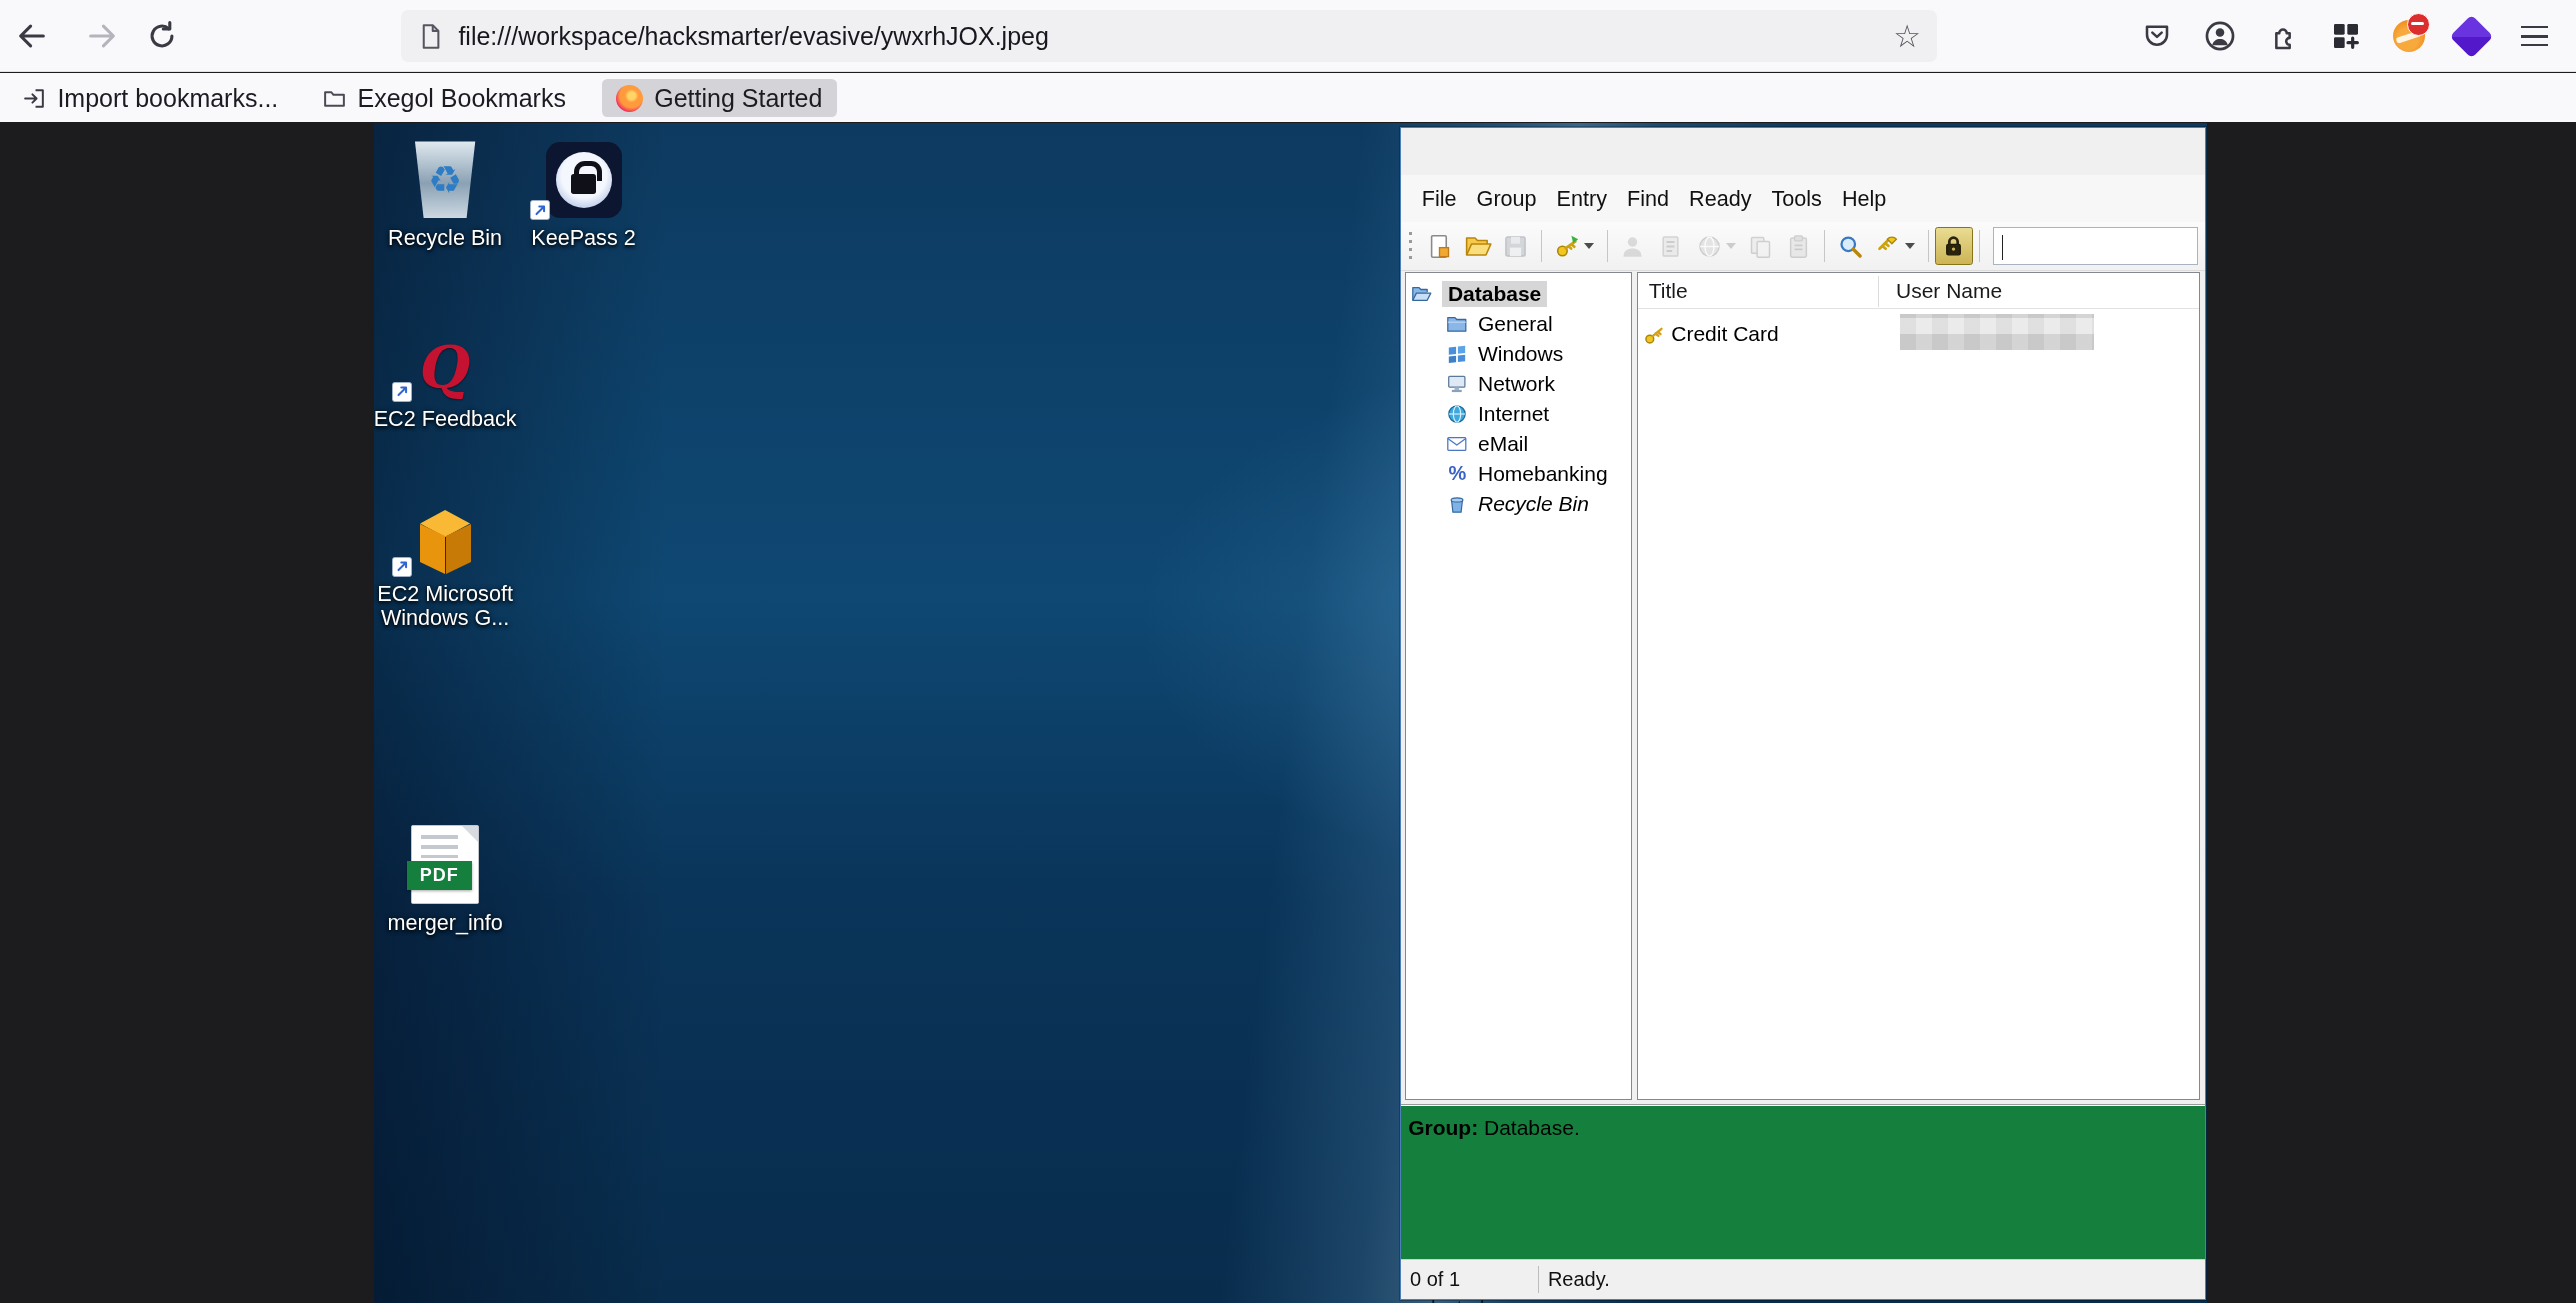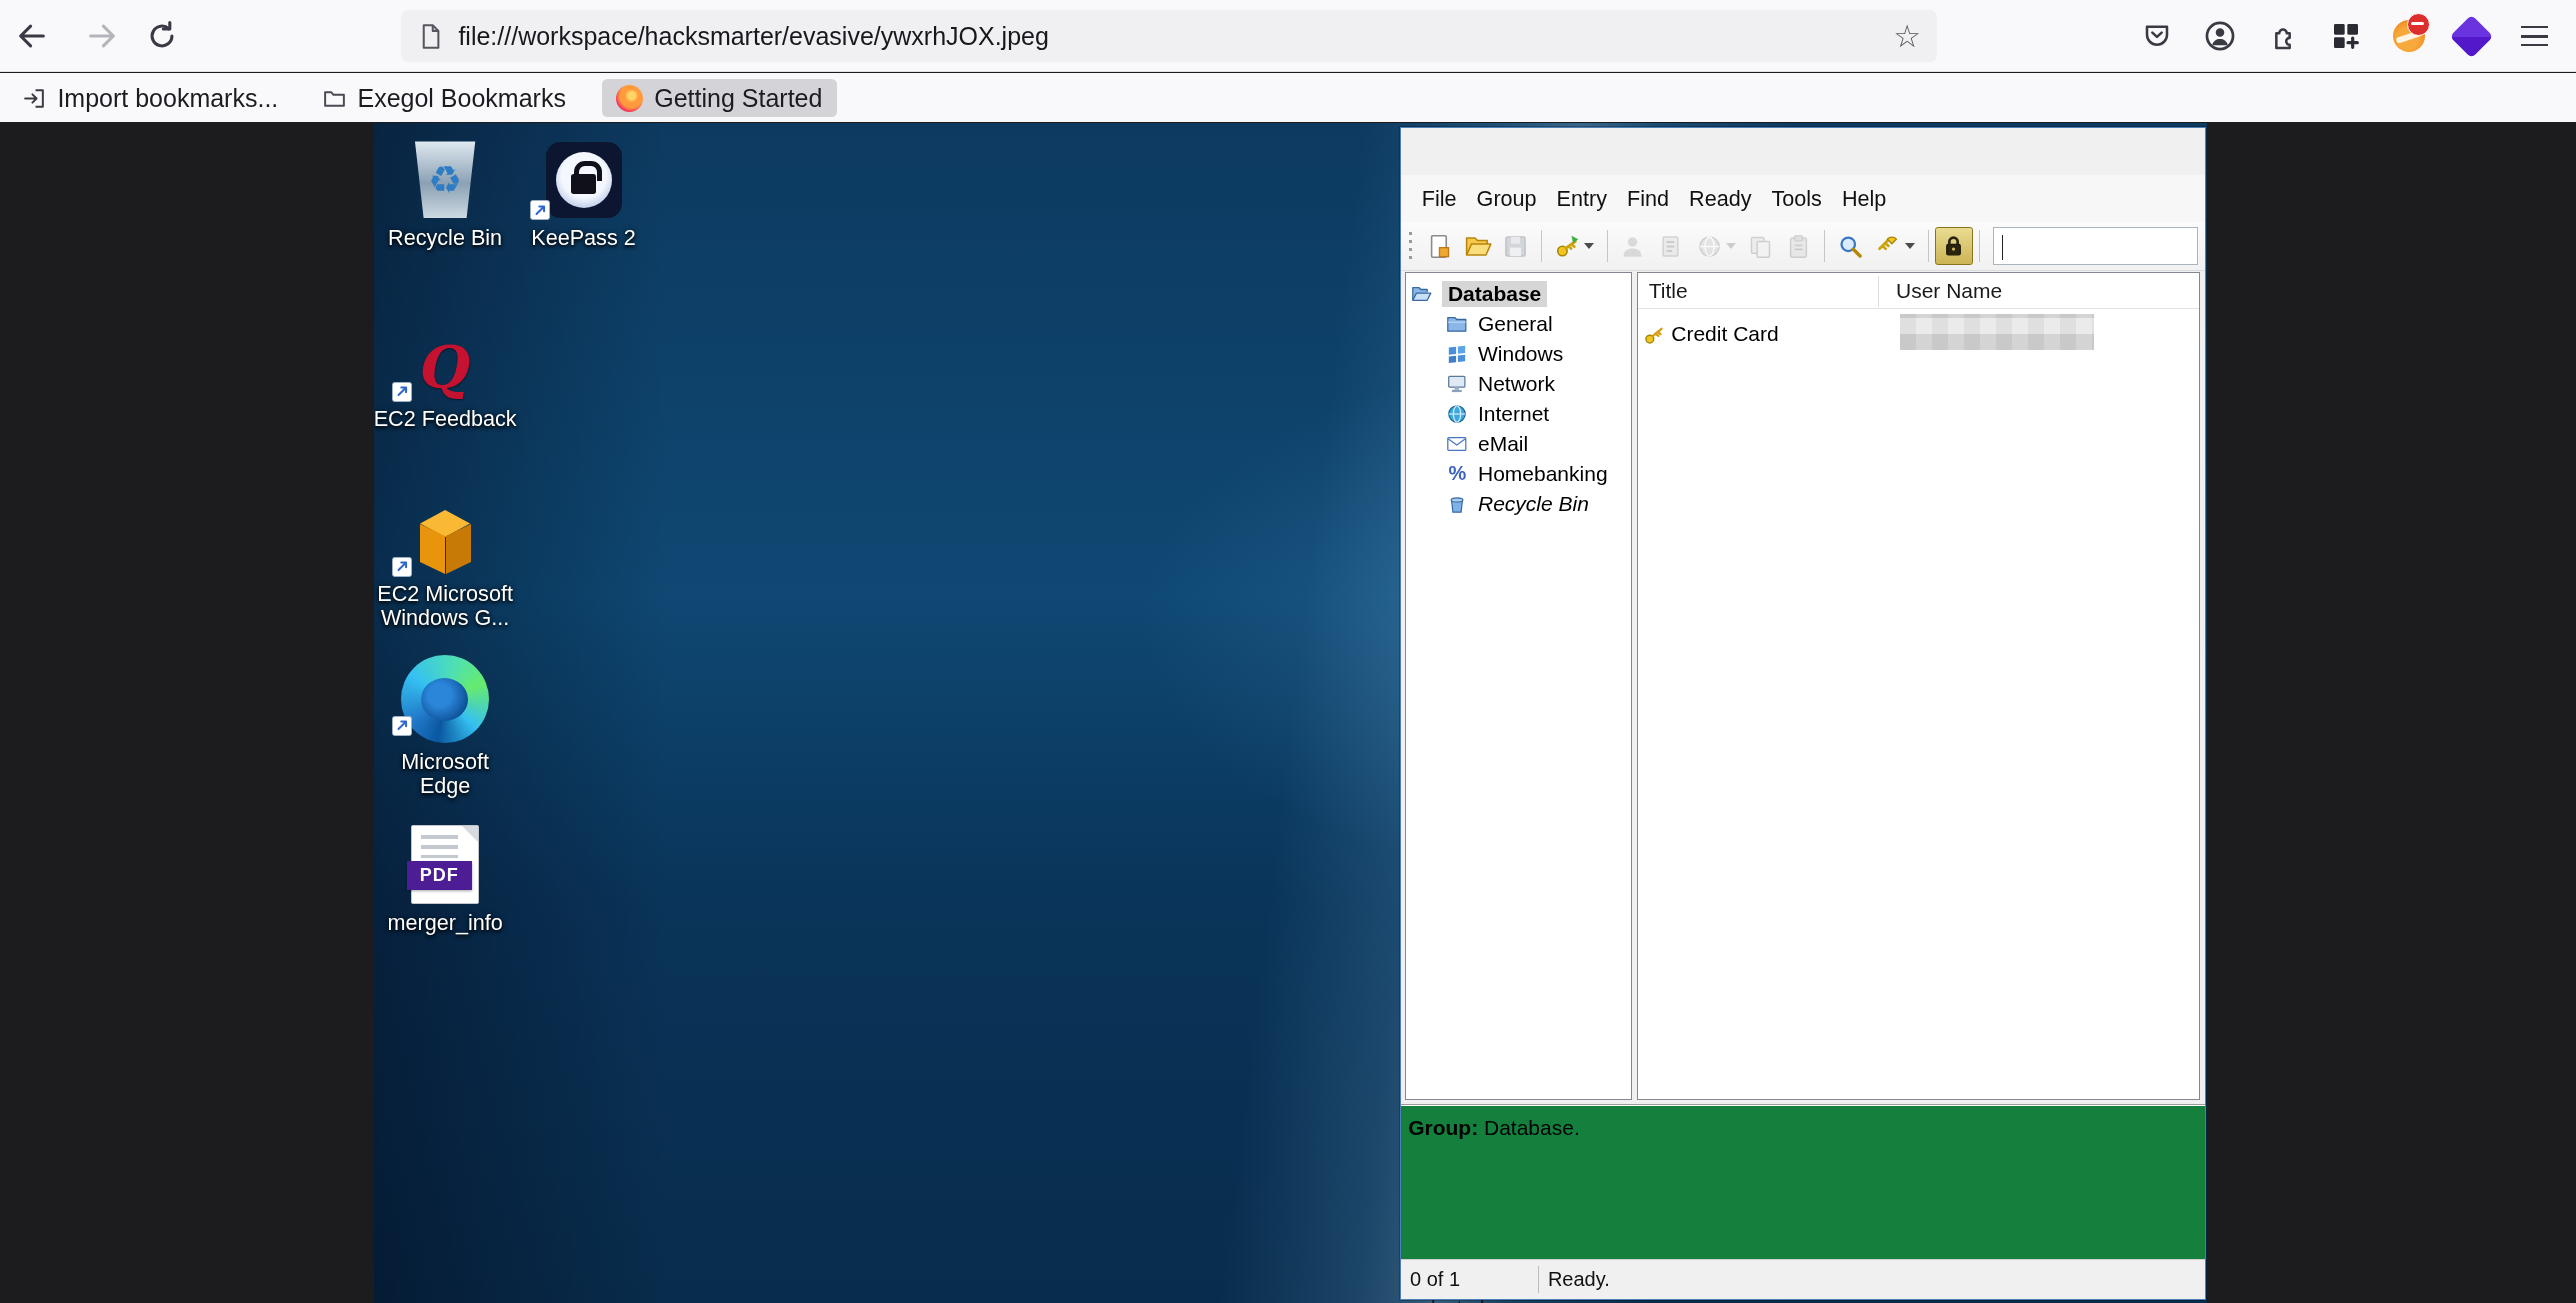--- a/index.html
+++ b/index.html
@@ -60,21 +60,21 @@
   .cube .top { position:absolute; left:4.5px; top:0; width:50px; height:27px; background:#f9b934; -webkit-clip-path:polygon(50% 0,100% 50%,50% 100%,0 50%); clip-path:polygon(50% 0,100% 50%,50% 100%,0 50%); }
   .cube .lf { position:absolute; left:4.5px; top:20px; width:25px; height:38px; background:#e8940d; transform:skewY(26deg); }
   .cube .rt { position:absolute; left:30px; top:20px; width:25px; height:38px; background:#c87a06; transform:skewY(-26deg); }
 
   .edge-circle { width:88px; height:88px; border-radius:50%; background:conic-gradient(from 190deg, #0a57a0 0%, #2178c8 12%, #35c1f1 32%, #4fe0b2 52%, #66eb6e 66%, #35c1f1 84%, #0a57a0 100%); position:relative; overflow:hidden; }
   .edge-circle::after { content:""; position:absolute; left:20px; top:23.4px; width:47px; height:43px; border-radius:50%; background:radial-gradient(circle at 40% 40%, #2b86d9 30%, #0d4f97 75%, #0a3f7d 100%); }
 
   .pdf-page { position:relative; width:68px; height:79px; background:#fff; border:0.9px solid #c2c6cc; border-radius:1.8px; }
   .pdf-page::before { content:""; position:absolute; right:0; top:0; border-style:solid; border-width:0 16px 16px 0; border-color:transparent #d7dbe0 transparent transparent; }
   .pdf-lines { position:absolute; left:9px; top:9px; right:20px; height:23.4px; background:repeating-linear-gradient(180deg,#c4c9cf 0 3.6px, transparent 3.6px 10px); }
-  .pdf-band { position:absolute; left:-5.4px; bottom:12.6px; width:65px; height:29px; background:#4c1d95; display:flex; align-items:center; justify-content:center; box-shadow:0 1.8px 2.7px rgba(0,0,0,.35); }
+  .pdf-band { position:absolute; left:-5.4px; bottom:12.6px; width:65px; height:29px; background:#15803d; display:flex; align-items:center; justify-content:center; box-shadow:0 1.8px 2.7px rgba(0,0,0,.35); }
   .pdf-band span { color:#fff; font-weight:bold; font-size:18px; letter-spacing:0.9px; }
 
   
   .kp-win { position:absolute; left:1026px; top:4.5px; width:806px; height:1173px; background:#f0f0f0; border:0.9px solid #4f7fb8; box-shadow:0 0 0 0.9px rgba(0,0,0,.25); }
   .kp-titlebar { position:absolute; left:0; top:0; width:100%; height:47px; background:#f7f7f7; border-bottom:0.9px solid #ececec; display:flex; align-items:center; padding-left:12.6px; gap:10.8px; }
   .kp-app-ic { width:29px; height:29px; border-radius:50%; background:radial-gradient(circle at 50% 42%, #f2f5fc 50%, #93a8d8 84%, #1d2f55 100%); border:1.8px solid #1d2f55; position:relative; flex:0 0 auto; }
   .kp-app-ic::before { content:""; position:absolute; left:6.3px; top:1.8px; width:9px; height:8px; border:2.7px solid #15151a; border-bottom:none; border-radius:5.4px 5.4px 0 0; }
   .kp-app-ic::after { content:""; position:absolute; left:4.5px; top:10px; width:16px; height:10.8px; background:#15151a; border-radius:1.8px; }
   .kp-title { font-size:24px; color:#1a1a1a; white-space:nowrap; }
 
@@ -269,34 +269,20 @@
                 <path d="M2 8L8 2M4.2 2H8v3.8" stroke="#2f66d0" stroke-width="1.6" fill="none" stroke-linecap="round" stroke-linejoin="round"></path>
               </svg>
             </div>
         </div>
         <div class="dlabel">
             <div>EC2 Microsoft</div>
             <div>Windows G...</div>
           </div>
       </div>
 
-      <div class="dicon" style="left:-5.4px; top:526px">
-        <div class="dart" style="height:94px">
-          <div class="edge-circle"></div>
-          <div class="shortcut-badge" style="bottom:7.2px">
-              <svg width="12.6" height="12.6" viewBox="0 0 10 10">
-                <path d="M2 8L8 2M4.2 2H8v3.8" stroke="#2f66d0" stroke-width="1.6" fill="none" stroke-linecap="round" stroke-linejoin="round"></path>
-              </svg>
-            </div>
-        </div>
-        <div class="dlabel">
-            <div>Microsoft</div>
-            <div>Edge</div>
-          </div>
-      </div>
 
       <div class="dicon" style="left:-5.4px; top:695px">
         <div class="dart" style="height:86px">
           <div class="pdf-page">
               <div class="pdf-lines"></div>
               <div class="pdf-band">
                 <span>PDF</span>
               </div>
             </div>
         </div>

